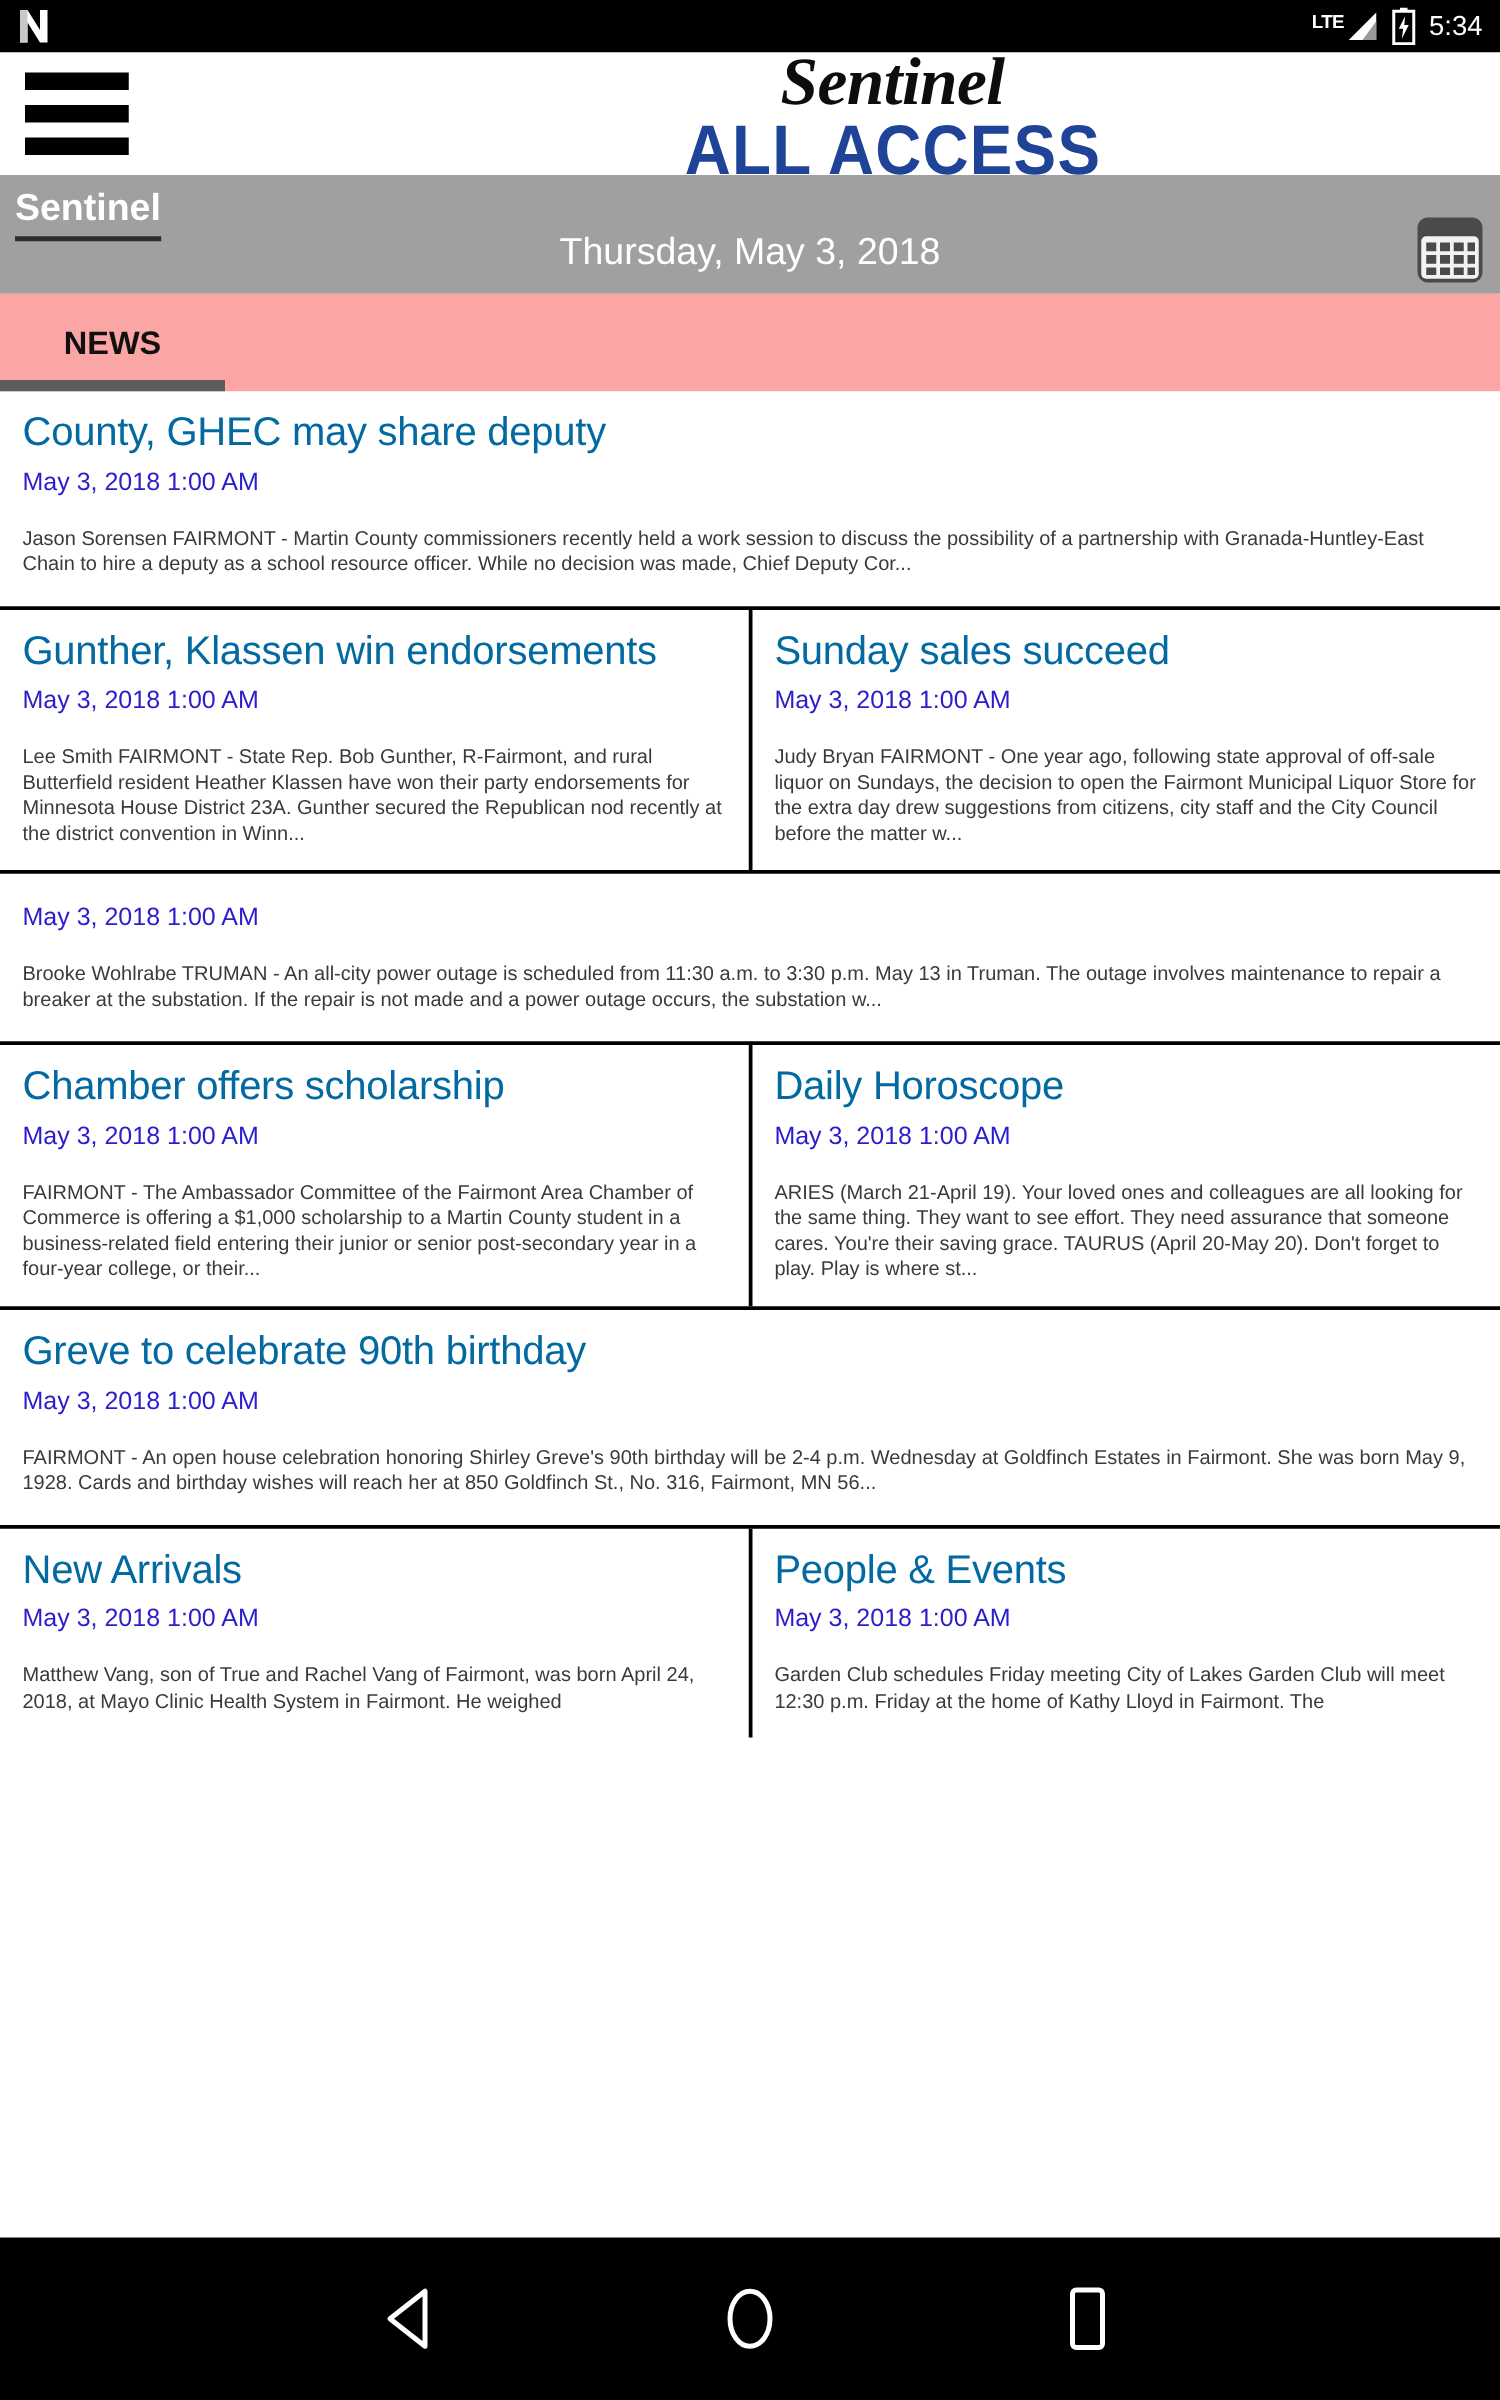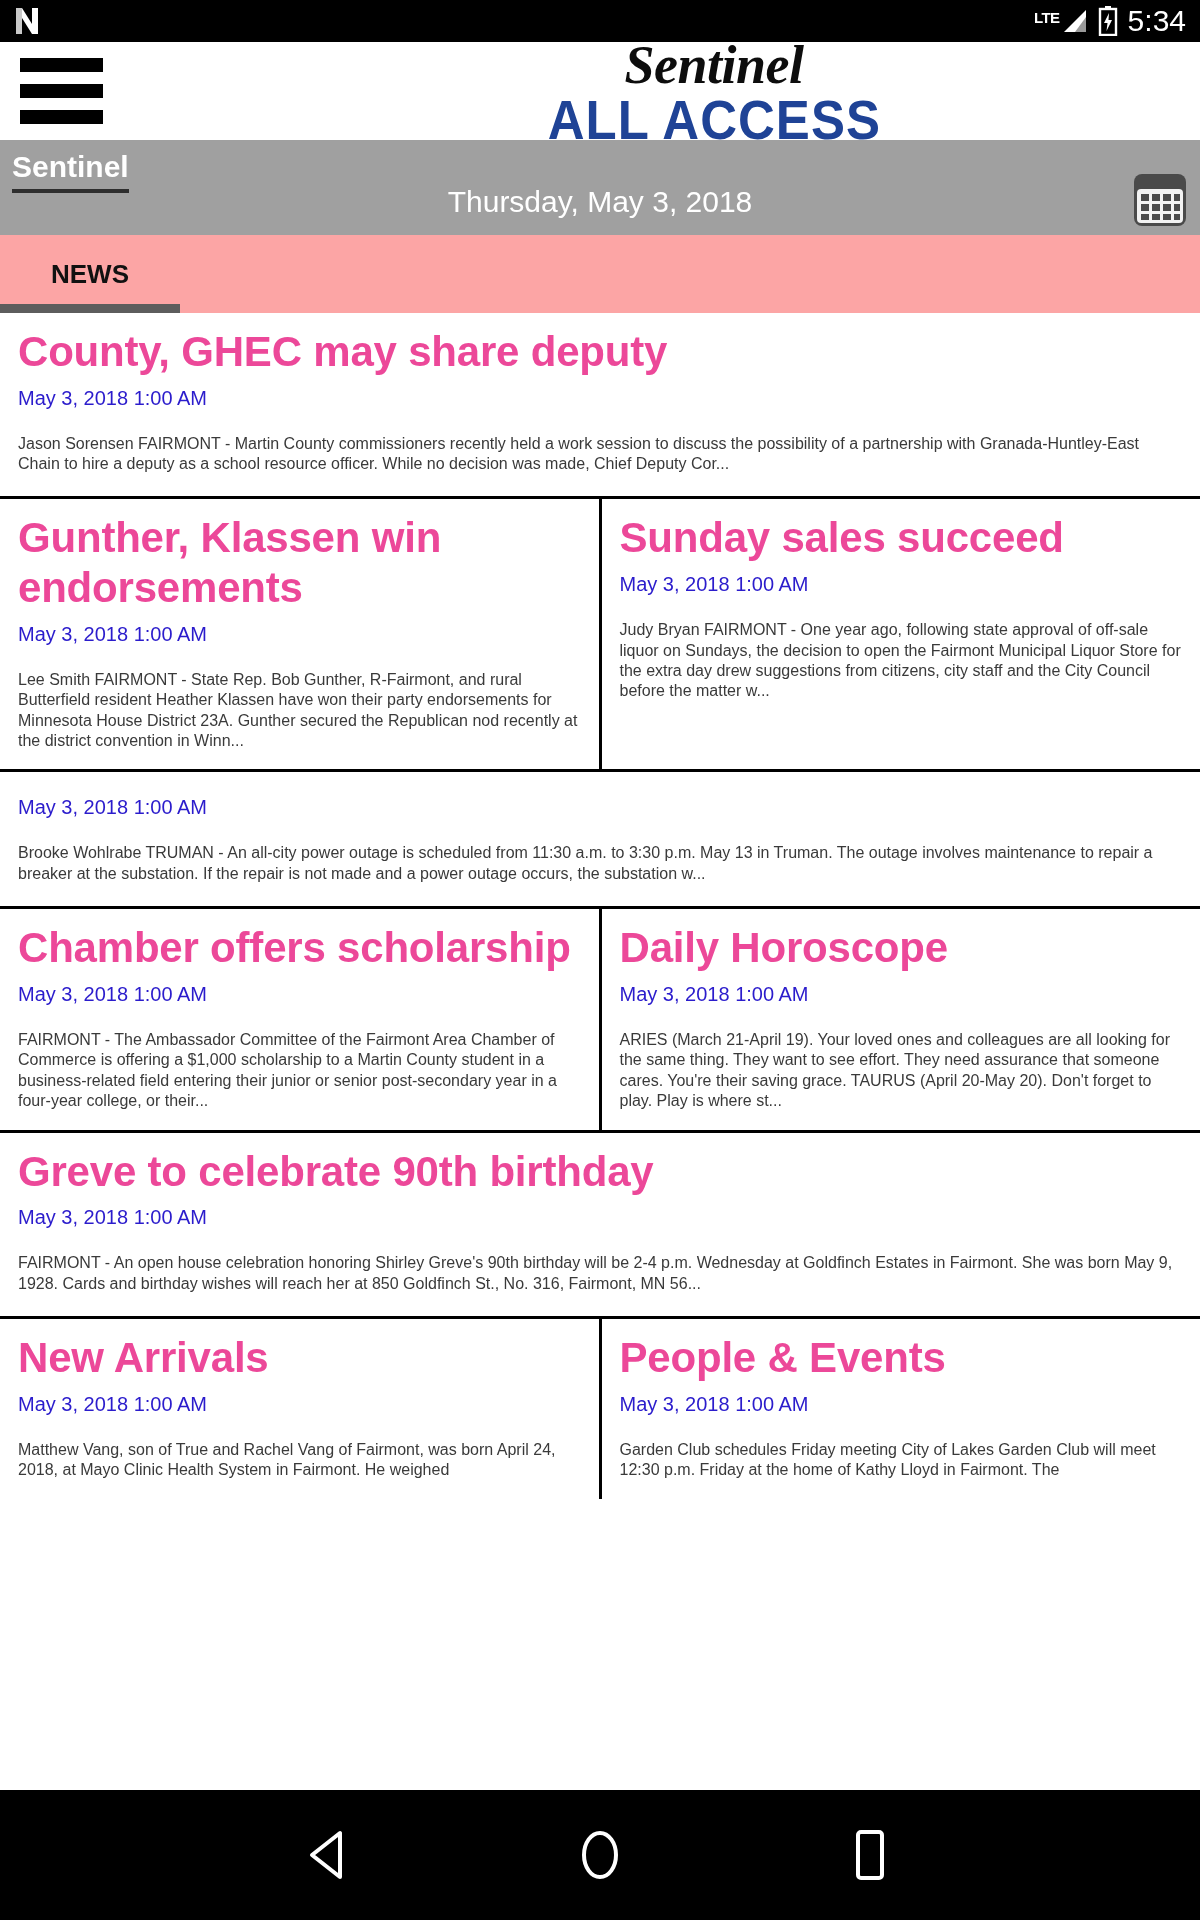--- a/index.html
+++ b/index.html
@@ -16,21 +16,21 @@
     height:42px; background:#000; color:#fff; flex:0 0 42px;
     display:flex; align-items:center; padding:0 14px; position:relative;
   }
   .sb-left { display:flex; align-items:center; gap:10px; }
   .n-icon { width:26px; height:30px; position:relative; display:block; }
   .n-icon svg { display:block; }
   .sb-right { margin-left:auto; display:flex; align-items:center; gap:10px; }
   .lte-wrap { display:flex; align-items:flex-end; gap:2px; }
   .lte-txt { font-size:15px; font-weight:bold; letter-spacing:-0.5px; line-height:1; transform:translateY(-9px); }
   .sig { width:26px; height:26px; position:relative; }
-  .sb-time { font-size:30px; font-weight:400; letter-spacing:0px; line-height:1; }
+  .sb-time { font-size:22px; font-weight:400; letter-spacing:0px; line-height:1; }
   .batt { width:20px; height:30px; position:relative; }
 
   
   .logobar {
     flex:0 0 98px; background:#fff; position:relative; display:flex; align-items:center;
   }
   .hamburger {
     position:absolute; left:20px; top:50%; transform:translateY(-50%);
     width:83px; display:flex; flex-direction:column; gap:12px; cursor:pointer;
   }
@@ -84,21 +84,21 @@
     content:""; position:absolute; left:0; right:0; bottom:0; height:9px; background:#5d5d5d;
   }
 
   
   .feed { flex:1 1 auto; overflow:hidden; background:#fff; }
   .row { display:flex; border-top:3px solid #000; }
   .row.first { border-top:none; }
   .cell { flex:1 1 0; min-width:0; padding:14px 18px 18px 18px; cursor:pointer; }
   .cell + .cell { border-left:3px solid #000; }
   .headline {
-    font-size:42px; font-weight:bold; color:#ec4899; line-height:1.18; letter-spacing:-0.2px;
+    font-size:32px; font-weight:normal; color:#0369a1; line-height:1.18; letter-spacing:-0.2px;
   }
   .stamp {
     font-size:20px; color:#2b1ccc; margin-top:9px; line-height:1.2;
   }
   .excerpt {
     font-size:16px; color:#3a3a3a; line-height:1.28; margin-top:24px;
   }
   .row.single .cell { padding-bottom:22px; }
 
   

